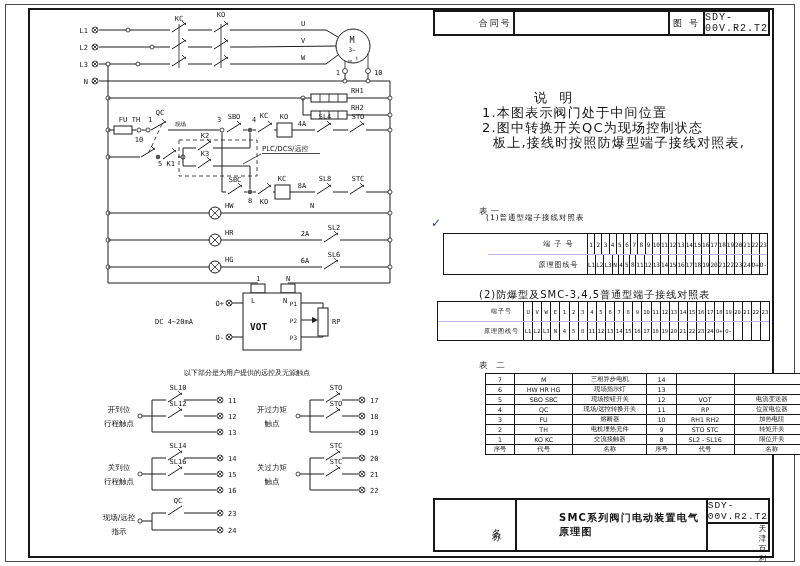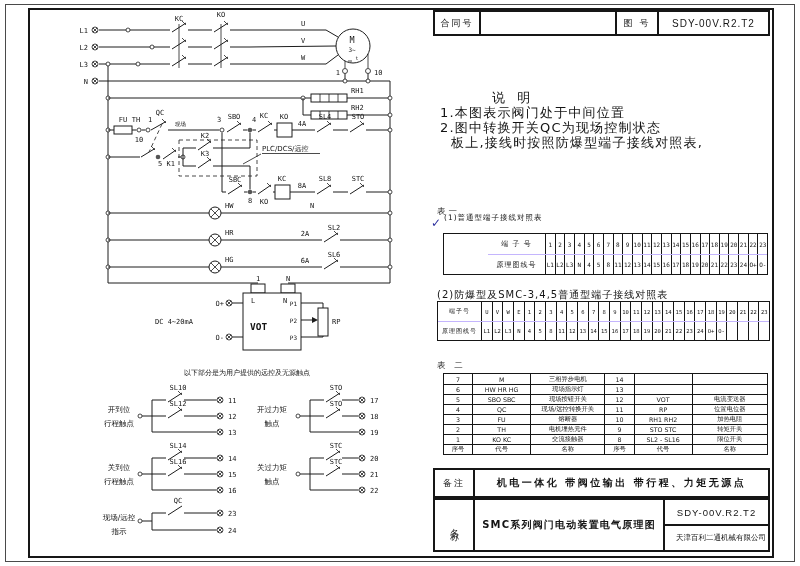--- a/index.html
+++ b/index.html
@@ -6,22 +6,22 @@
   #page{position:relative;width:800px;height:566px;background:#ffffff;overflow:hidden;
         font-family:"DejaVu Sans",sans-serif;color:#141414;}
   .abs{position:absolute;}
   #outer-frame{left:5px;top:4px;width:788px;height:556px;border:1px solid #4a4a4a;}
   #inner-frame{left:28px;top:8px;width:742px;height:546px;border:2px solid #161616;}
 
   
   .box{border:2px solid #161616;background:#fff;display:flex;box-sizing:border-box;}
   .hcell{display:flex;align-items:center;justify-content:center;box-sizing:border-box;}
   .vline{border-left:2px solid #161616;}
-  .cn{font-family:"DejaVu Sans",sans-serif;}
-  .mono{font-family:Liberation Sans, sans-serif;}
+  .cn{font-family:"DejaVu Sans",sans-serif;margin-left:42px;}
+  .mono{font-family:Liberation Mono, monospace;}
 
   #header-box{left:433px;top:10px;width:337px;height:26px;}
   #header-box .lab{font-size:9px;letter-spacing:2px;}
   #header-box .num{font-size:10px;letter-spacing:1px;}
 
   #notes{left:440px;top:90px;width:325px;font-size:13px;letter-spacing:1.2px;line-height:15px;}
   #notes .ntitle{padding-left:52px;letter-spacing:4px;}
   #notes .indent{padding-left:11px;}
 
   .tbl-label{font-size:8.5px;letter-spacing:3px;}
@@ -694,24 +694,20 @@
       <div class="trow3">
         <div class="c3 c3-0">序号</div>
         <div class="c3 c3-1">代号</div>
         <div class="c3 c3-2">名称</div>
         <div class="c3 c3-3">序号</div>
         <div class="c3 c3-4">代号</div>
         <div class="c3 c3-5">名称</div>
       </div>
     </div>
 
-  <div class="abs box" id="remark-box">
-    <div class="hcell lab cn">备注</div>
-    <div class="hcell txt cn">机电一体化 带阀位输出 带行程、力矩无源点</div>
-  </div>
 
   <div class="abs box" id="title-box">
     <div class="hcell lab cn">名称</div>
     <div class="hcell name cn">SMC系列阀门电动装置电气原理图</div>
     <div class="rcol">
       <div class="rnum mono">SDY-00V.R2.T2</div>
       <div class="rcompany cn">天津百利二通机械有限公司</div>
     </div>
   </div>
 </div>

